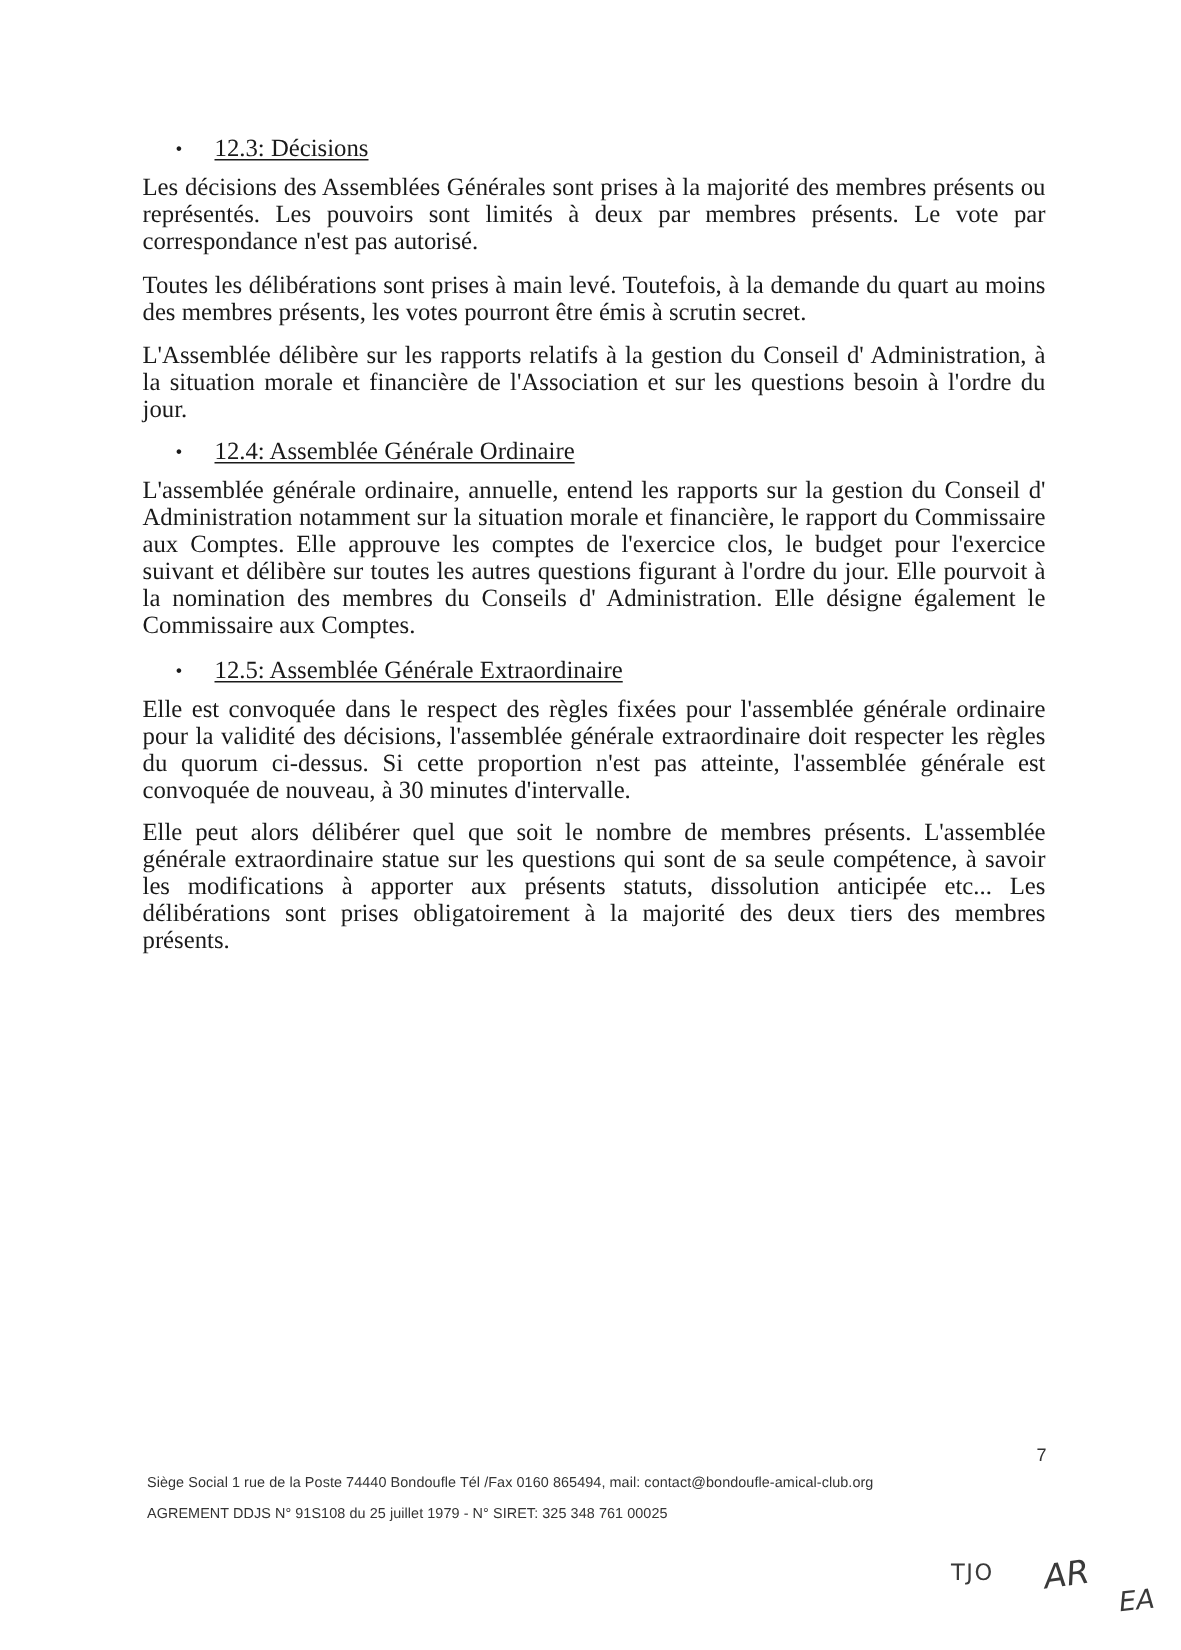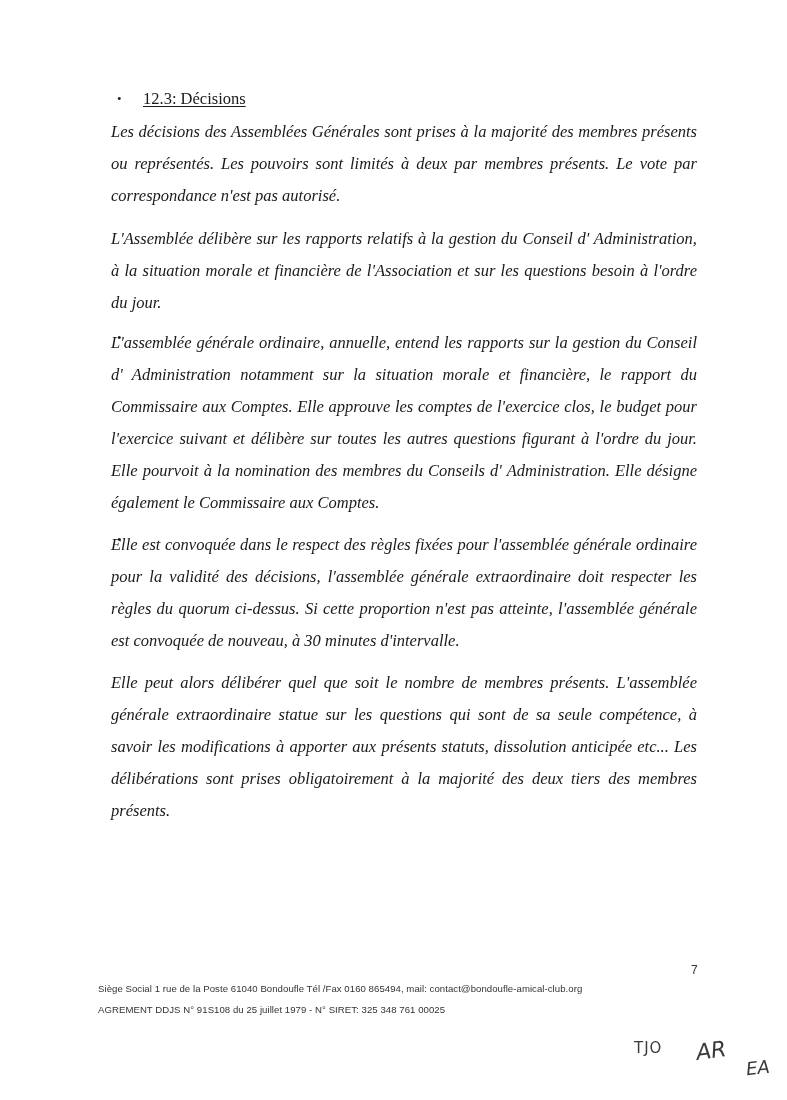--- a/index.html
+++ b/index.html
@@ -34,24 +34,23 @@
       top: 0;
       font-size: 13px;
     }
     .heading .htext {
       text-decoration: underline;
       text-underline-offset: 2px;
       font-family: Liberation Serif, serif;
     }
     .para {
       font-size: 16.5px;
-      line-height: 32px;
+      line-height: 18px;
       text-align: justify;
-      margin: 0 0 10px 16px;
-      font-style: italic;
+      margin: 0 0 10px 0;
     }
     #sec-12-3 { margin-top: 0; }
     .p1 { margin-bottom: 11px; }
     .p2 { margin-bottom: 11px; }
     .p3 { margin-bottom: 8px; }
     .p4 { margin-bottom: 9px; }
     .p5 { margin-bottom: 9px; }
     .p6 { margin-bottom: 10px; }
     .footer-page-num {
       position: absolute;
@@ -85,33 +84,36 @@
 </head>
 <body>
 
 <div class="page">
 
   <div class="heading" id="sec-12-3">
     <span class="bullet">•</span>
     <span class="htext">12.3: Décisions</span>
   </div>
   <p class="para p1">Les décisions des Assemblées Générales sont prises à la majorité des membres présents ou représentés. Les pouvoirs sont limités à deux par membres présents. Le vote par correspondance n'est pas autorisé.</p>
+  <p class="para p2">Toutes les délibérations sont prises à main levé. Toutefois, à la demande du quart au moins des membres présents, les votes pourront être émis à scrutin secret.</p>
   <p class="para p3">L'Assemblée délibère sur les rapports relatifs à la gestion du Conseil d' Administration, à la situation morale et financière de l'Association et sur les questions besoin à l'ordre du jour.</p>
 
   <div class="heading">
     <span class="bullet">•</span>
+    <span class="htext">12.4: Assemblée Générale Ordinaire</span>
   </div>
   <p class="para p6">L'assemblée générale ordinaire, annuelle, entend les rapports sur la gestion du Conseil d' Administration notamment sur la situation morale et financière, le rapport du Commissaire aux Comptes. Elle approuve les comptes de l'exercice clos, le budget pour l'exercice suivant et délibère sur toutes les autres questions figurant à l'ordre du jour. Elle pourvoit à la nomination des membres du Conseils d' Administration. Elle désigne également le Commissaire aux Comptes.</p>
 
   <div class="heading">
     <span class="bullet">•</span>
+    <span class="htext">12.5: Assemblée Générale Extraordinaire</span>
   </div>
   <p class="para p6">Elle est convoquée dans le respect des règles fixées pour l'assemblée générale ordinaire pour la validité des décisions, l'assemblée générale extraordinaire doit respecter les règles du quorum ci-dessus. Si cette proportion n'est pas atteinte, l'assemblée générale est convoquée de nouveau, à 30 minutes d'intervalle.</p>
   <p class="para">Elle peut alors délibérer quel que soit le nombre de membres présents. L'assemblée générale extraordinaire statue sur les questions qui sont de sa seule compétence, à savoir les modifications à apporter aux présents statuts, dissolution anticipée etc... Les délibérations sont prises obligatoirement à la majorité des deux tiers des membres présents.</p>
 </div>
 
 <div class="footer-page-num">7</div>
-<div class="footer-line footer-address">Siège Social 1 rue de la Poste 61040 Bondoufle Tél /Fax 0160 865494, mail: contact@bondoufle-amical-club.org</div>
+<div class="footer-line footer-address">Siège Social 1 rue de la Poste 74440 Bondoufle Tél /Fax 0160 865494, mail: contact@bondoufle-amical-club.org</div>
 <div class="footer-line footer-agrement">AGREMENT DDJS N° 91S108 du 25 juillet 1979 - N° SIRET: 325 348 761 00025</div>
 
 <div class="initials init-tjo">TJO</div>
 <div class="initials init-ar">AR</div>
 <div class="initials init-ea">EA</div>
 
 </body></html>

